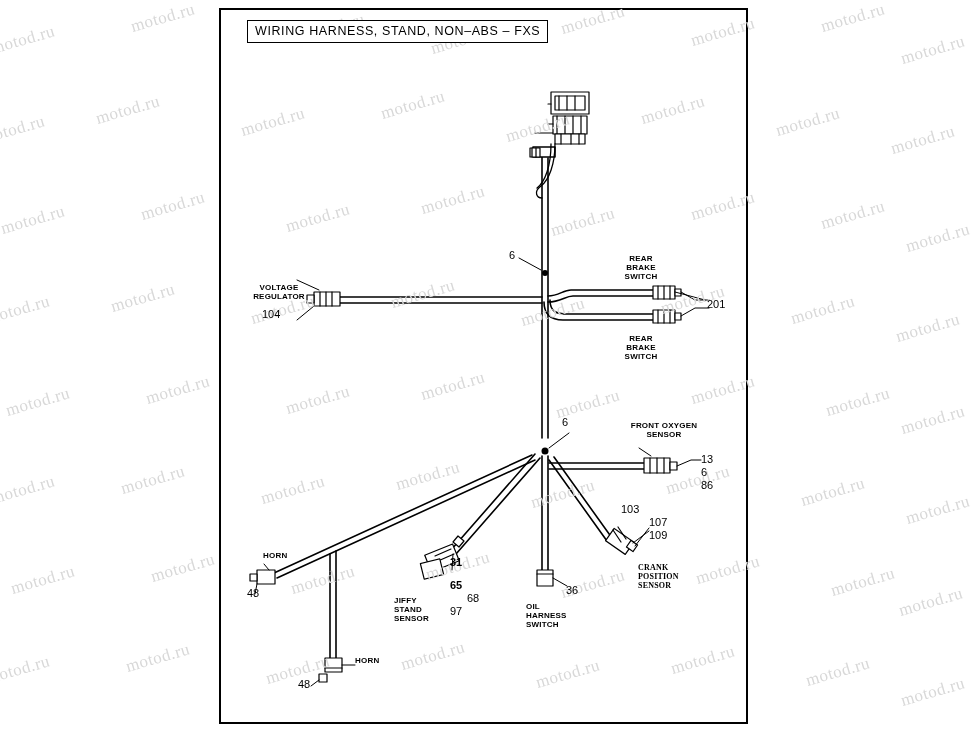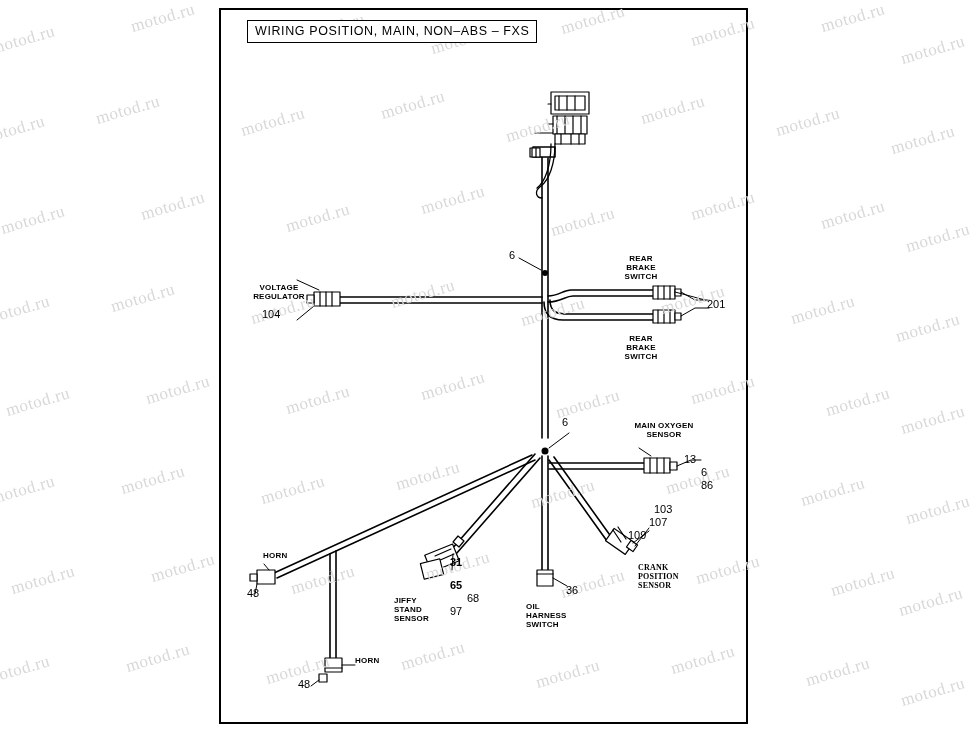--- a/index.html
+++ b/index.html
@@ -142,21 +142,21 @@
     <div class="wm" style="left: 265px; top: 660px;">motod.ru</div>
     <div class="wm" style="left: 400px; top: 646px;">motod.ru</div>
     <div class="wm" style="left: 535px; top: 664px;">motod.ru</div>
     <div class="wm" style="left: 670px; top: 650px;">motod.ru</div>
     <div class="wm" style="left: 805px; top: 662px;">motod.ru</div>
     <div class="wm" style="left: 900px; top: 682px;">motod.ru</div>
   </div>
 
 <div id="diagram-frame"></div>
 
-<div id="title-box">WIRING POSITION, MAIN, NON–ABS – FXS</div>
+<div id="title-box">WIRING HARNESS, STAND, NON–ABS – FXS</div>
 
 <svg id="harness-svg" viewBox="0 0 529 716" xmlns="http://www.w3.org/2000/svg">
   <g fill="none" stroke="#000" stroke-width="1.6" stroke-linecap="round" stroke-linejoin="round">
 
     <path d="M323 145 L323 430"></path>
     <path d="M329 150 L329 430"></path>
 
     <path d="M314 139 h22 v10 h-22 z" fill="#fff"></path>
     <path d="M316 125 h18" stroke-width="1.2"></path>
 
@@ -280,43 +280,43 @@
 </svg>
 
 <div class="lbl c" style="left:247px;top:255px;width:64px;margin-top:28px;">VOLTAGE
 REGULATOR</div>
 <div class="lbl c" style="left:612px;top:254px;width:58px;">REAR
 BRAKE
 SWITCH</div>
 <div class="lbl c" style="left:612px;top:334px;width:58px;">REAR
 BRAKE
 SWITCH</div>
-<div class="lbl c" style="left:620px;top:421px;width:88px;">MAIN OXYGEN
+<div class="lbl c" style="left:620px;top:421px;width:88px;">FRONT OXYGEN
 SENSOR</div>
 <div class="lbl" style="left:638px;top:563px;font-family:Liberation Serif, serif;">CRANK
 POSITION
 SENSOR</div>
 <div class="lbl" style="left:394px;top:596px;">JIFFY
 STAND
 SENSOR</div>
 <div class="lbl" style="left:526px;top:602px;">OIL
 HARNESS
 SWITCH</div>
 <div class="lbl" style="left:263px;top:551px;">HORN</div>
 <div class="lbl" style="left:355px;top:656px;">HORN</div>
 
 <div class="num" style="left:509px;top:249px;">6</div>
 <div class="num" style="left:262px;top:308px;text-align:center;">104</div>
 <div class="num" style="left:707px;top:298px;">201</div>
 <div class="num" style="left:562px;top:416px;">6</div>
-<div class="num" style="left:684px;top:453px;text-align:center;">13</div>
+<div class="num" style="left:701px;top:453px;text-align:center;">13</div>
 <div class="num" style="left:701px;top:466px;">6</div>
 <div class="num" style="left:701px;top:479px;">86</div>
-<div class="num" style="left:654px;top:503px;">103</div>
+<div class="num" style="left:621px;top:503px;">103</div>
 <div class="num" style="left:649px;top:516px;">107</div>
-<div class="num" style="left:628px;top:529px;">109</div>
+<div class="num" style="left:649px;top:529px;">109</div>
 <div class="num" style="left:450px;top:556px;font-weight:bold;">31</div>
 <div class="num" style="left:450px;top:579px;font-weight:bold;">65</div>
 <div class="num" style="left:467px;top:592px;">68</div>
 <div class="num" style="left:450px;top:605px;">97</div>
 <div class="num" style="left:566px;top:584px;">36</div>
 <div class="num" style="left:247px;top:587px;">48</div>
 <div class="num" style="left:298px;top:678px;">48</div>
 
 </body></html>

